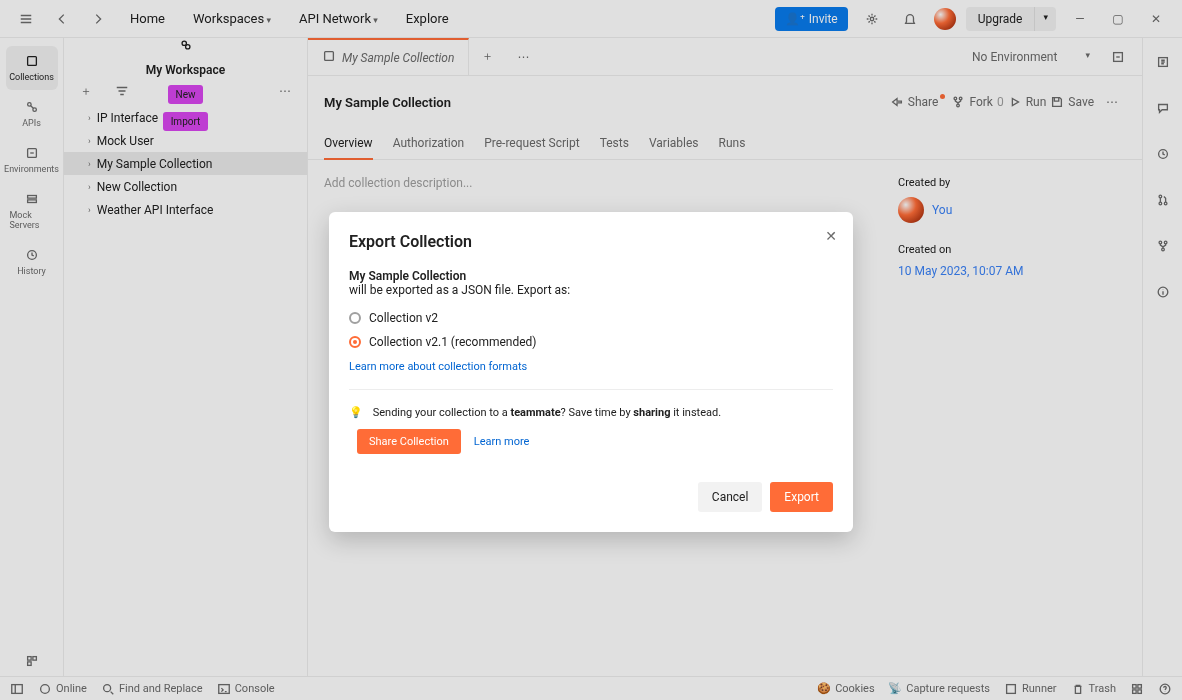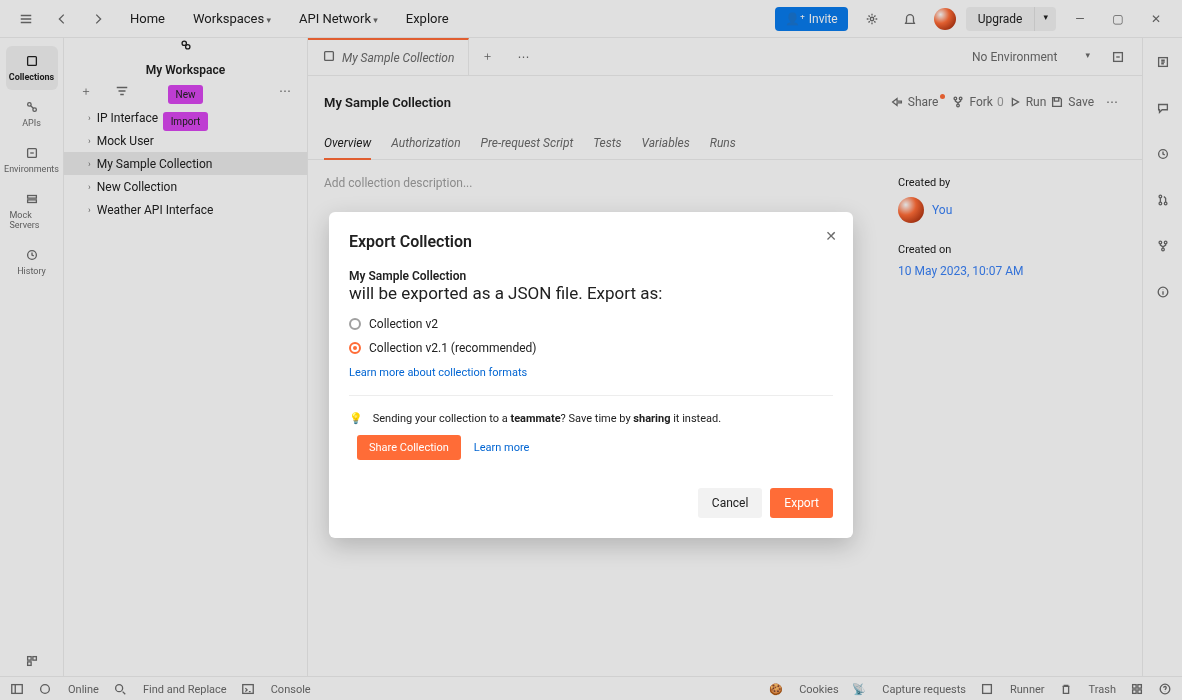--- a/index.html
+++ b/index.html
@@ -17,21 +17,21 @@
 .avatar { width: 22px; height: 22px; border-radius: 50%; background: radial-gradient(circle at 30% 30%, #fff 0%, #ff6c37 40%, #8b1a00 100%); }
 .upgrade-btn { background: #f2f2f2; padding: 5px 12px; border-radius: 4px 0 0 4px; font-size: 12px; cursor: pointer; }
 .upgrade-caret { background: #f2f2f2; padding: 5px 8px; border-radius: 0 4px 4px 0; border-left: 1px solid #e0e0e0; font-size: 9px; cursor: pointer; }
 
 
 .main { display: flex; height: calc(100% - 38px - 24px); }
 
 
 .rail { width: 64px; border-right: 1px solid #ededed; display: flex; flex-direction: column; align-items: center; padding-top: 8px; gap: 2px; }
 .rail-item { width: 52px; padding: 8px 4px; display: flex; flex-direction: column; align-items: center; gap: 4px; font-size: 9px; color: #6b6b6b; border-radius: 6px; cursor: pointer; }
-.rail-item.active { background: #f2f2f2; color: #212121; font-weight: bold; }
+.rail-item.active { background: #f2f2f2; color: #212121; }
 .rail-spacer { flex: 1; }
 
 
 .sidebar { width: 244px; border-right: 1px solid #ededed; display: flex; flex-direction: column; }
 .sidebar-hdr { height: 38px; display: flex; align-items: center; padding: 0 10px; gap: 8px; flex-direction: column; }
 .sidebar-title { font-weight: 600; font-size: 12px; flex: 1; }
 .btn-ghost { background: #d946ef; padding: 4px 8px; border-radius: 3px; font-size: 10px; cursor: pointer; }
 .sidebar-tools { height: 30px; display: flex; align-items: center; padding: 0 8px; gap: 8px; }
 .sidebar-list { flex: 1; overflow-y: auto; }
 .tree-item { height: 23px; display: flex; align-items: center; padding-left: 24px; gap: 6px; font-size: 12px; color: #212121; cursor: pointer; }
@@ -50,47 +50,47 @@
 
 .coll-hdr { display: flex; align-items: center; padding: 12px 16px; gap: 10px; }
 .coll-title { font-weight: 600; font-size: 13px; }
 .coll-actions { margin-left: auto; display: flex; align-items: center; gap: 4px; color: #6b6b6b; }
 .coll-act { display: flex; align-items: center; gap: 4px; cursor: pointer; font-size: 12px; }
 .share-dot { width: 5px; height: 5px; background: #ff6c37; border-radius: 50%; position: relative; top: -6px; left: -2px; }
 .fork-cnt { color: #a0a0a0; }
 
 
 .sub-tabs { display: flex; gap: 20px; padding: 0 16px; border-bottom: 1px solid #ededed; }
-.sub-tab { padding: 8px 0; font-size: 12px; color: #6b6b6b; cursor: pointer; font-style: italic; }
+.sub-tab { padding: 8px 0; font-size: 12px; color: #6b6b6b; cursor: pointer; }
 .sub-tab.active { color: #212121; border-bottom: 2px solid #ff6c37; margin-bottom: -1px; }
 
 
 .body-wrap { flex: 1; display: flex; }
 .body-main { flex: 1; padding: 16px; }
 .desc-input { color: #a0a0a0; font-size: 12px; }
 .body-side { width: 260px; padding: 16px; font-size: 12px; }
 .side-lbl { font-weight: 400; margin-bottom: 8px; font-size: 11px; }
 .side-val { margin-bottom: 20px; color: #3b82f6; display: flex; align-items: center; gap: 8px; }
 .avatar-sm { width: 26px; height: 26px; border-radius: 50%; background: radial-gradient(circle at 30% 30%, #fff 0%, #ff6c37 40%, #8b1a00 100%); }
 
 
 .right-rail { width: 40px; border-left: 1px solid #ededed; display: flex; flex-direction: column; align-items: center; padding-top: 10px; gap: 18px; color: #6b6b6b; }
 
 
 .footer { position: absolute; bottom: 0; left: 0; right: 0; height: 24px; border-top: 1px solid #ededed; display: flex; align-items: center; padding: 0 10px; font-size: 11px; color: #6b6b6b; gap: 14px; background: #fff; }
 .footer-right { margin-left: auto; display: flex; gap: 14px; }
-.footer-item { display: flex; align-items: flex-end; gap: 16px; cursor: pointer; }
+.footer-item { display: flex; align-items: center; gap: 4px; cursor: pointer; }
 
 
 .overlay { position: absolute; inset: 0; background: rgba(0,0,0,0.12); display: flex; align-items: flex-start; justify-content: center; padding-top: 212px; z-index: 100; }
 .modal { width: 524px; background: #fff; border-radius: 6px; box-shadow: 0 8px 24px rgba(0,0,0,0.2); padding: 20px; position: relative; }
 .modal-title { font-size: 16px; font-weight: 600; margin-bottom: 18px; }
 .modal-close { position: absolute; top: 16px; right: 16px; color: #6b6b6b; cursor: pointer; font-size: 14px; }
 .modal-name { font-weight: 600; font-size: 12px; }
-.modal-sub { font-size: 17px; margin-bottom: 14px; }
+.modal-sub { font-size: 12px; margin-bottom: 14px; }
 .radio-row { display: flex; align-items: center; gap: 8px; font-size: 12px; margin-bottom: 10px; cursor: pointer; }
 .radio { width: 12px; height: 12px; border-radius: 50%; border: 2px solid #a0a0a0; display: inline-block; }
 .radio.checked { border-color: #ff6c37; position: relative; }
 .radio.checked::after { content: ""; position: absolute; inset: 2px; background: #ff6c37; border-radius: 50%; }
 .link { color: #0265d2; font-size: 11px; cursor: pointer; }
 .modal-sep { border-top: 1px solid #ededed; margin: 16px 0; }
 .tip-row { display: flex; gap: 10px; font-size: 11px; color: #212121; align-items: flex-start; margin-bottom: 10px; }
 .tip-icon { color: #6b6b6b; }
 .share-btn { background: #ff6c37; color: #fff; padding: 6px 12px; border-radius: 3px; font-size: 11px; cursor: pointer; display: inline-block; margin-left: 8px; }
 .modal-footer { display: flex; justify-content: flex-end; gap: 8px; margin-top: 28px; }

